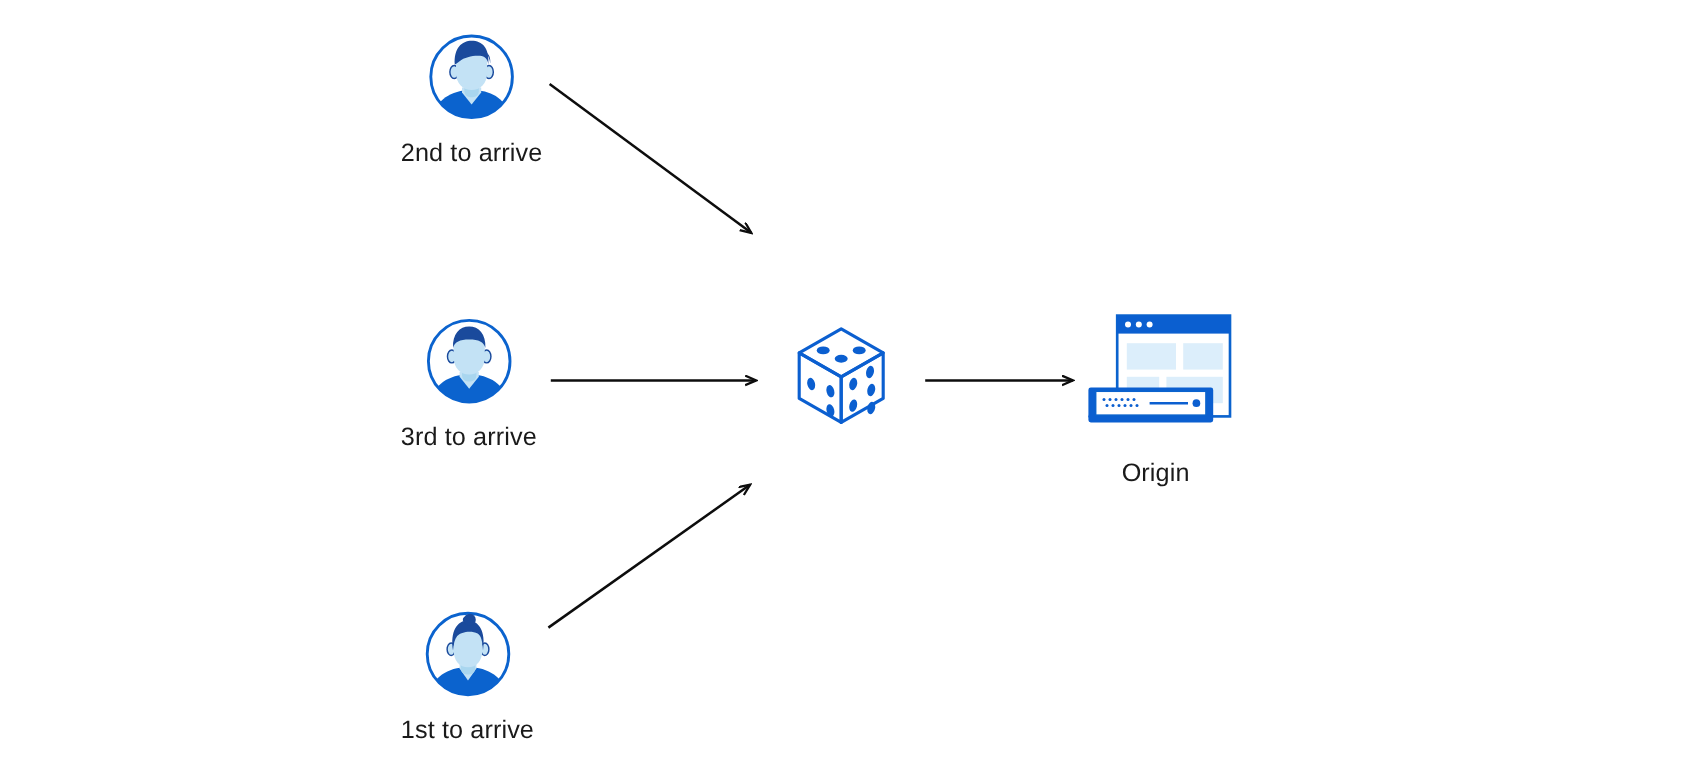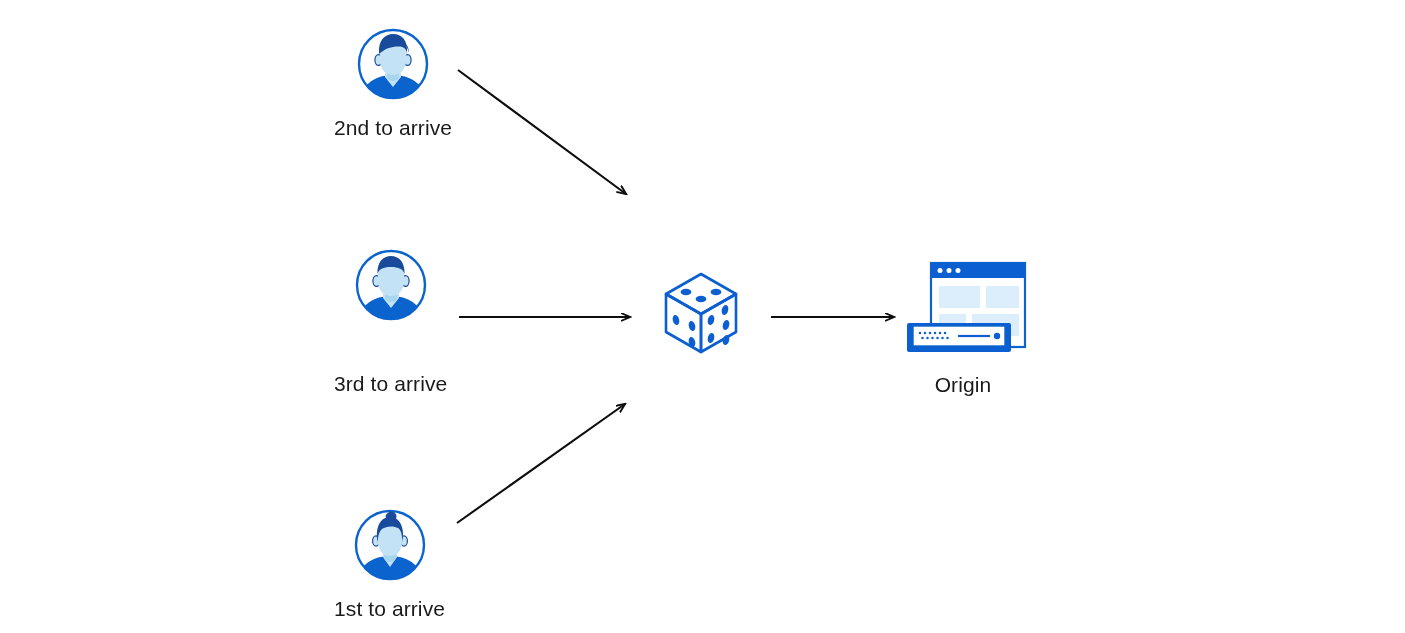--- a/index.html
+++ b/index.html
@@ -36,21 +36,21 @@
   .dice-wrap   { width: 90px; height: 90px; }
   .origin-wrap { width: 130px; height: 100px; }
   svg { display: block; overflow: visible; }
   #arrow-layer {
     position: absolute;
     left: 0; top: 0;
     width: 1405px;
     height: 633px;
     pointer-events: none;
   }
-  .origin-node .node-label { margin-top: 14px; }
+  .origin-node .node-label { margin-top: 24px; }
 </style>
 </head>
 <body>
 
 <div id="canvas">
 
   <svg id="arrow-layer" viewBox="0 0 1405 633" width="1405" height="633">
     <defs>
       <marker id="arrowhead" markerWidth="11" markerHeight="11" refX="9.2" refY="4.2" orient="auto" markerUnits="userSpaceOnUse">
         <path d="M1,0.6 L9.4,4.2 L1,7.8" fill="none" stroke="#0d0d0d" stroke-width="1.9" stroke-linecap="square" stroke-linejoin="miter"></path>
@@ -89,21 +89,21 @@
           <path d="M24 26 C24 15 30 10 37 10 C44 10 50 15 50 26 L50 33 C50 43 44 48 37 48 C30 48 24 43 24 33 Z" fill="#c3e2f5"></path>
 
           <path d="M23 27 C22 13 29 7 37 7 C46 7 52 13 51 27 C50.5 22 48 20 44 19.5 C39 19 31 20.5 27 24 C25 25.6 23.6 26.3 23 27 Z" fill="#1a4a9c"></path>
           <path d="M48 16 C52 18 53 22 52.5 26 C52 21 50 18 48 16 Z" fill="#1a4a9c"></path>
         </g>
       </svg>
     </div>
     <div class="node-label">2nd to arrive</div>
   </div>
 
-  <div class="node" style="left:334px; top:248px;gap:35px;">
+  <div class="node" style="left:334px; top:264px;">
     <div class="avatar-wrap">
       <svg viewBox="0 0 74 74" width="74" height="74">
         <defs>
           <clipPath id="clipB">
               <circle cx="37" cy="37" r="34"></circle>
             </clipPath>
         </defs>
         <circle cx="37" cy="37" r="34" fill="#ffffff" stroke="#0b63ce" stroke-width="2.4"></circle>
         <g clip-path="url(#clipB)">
           <path d="M37 48 C16 48 4 60 2 80 L72 80 C70 60 58 48 37 48 Z" fill="#0b63ce"></path>

